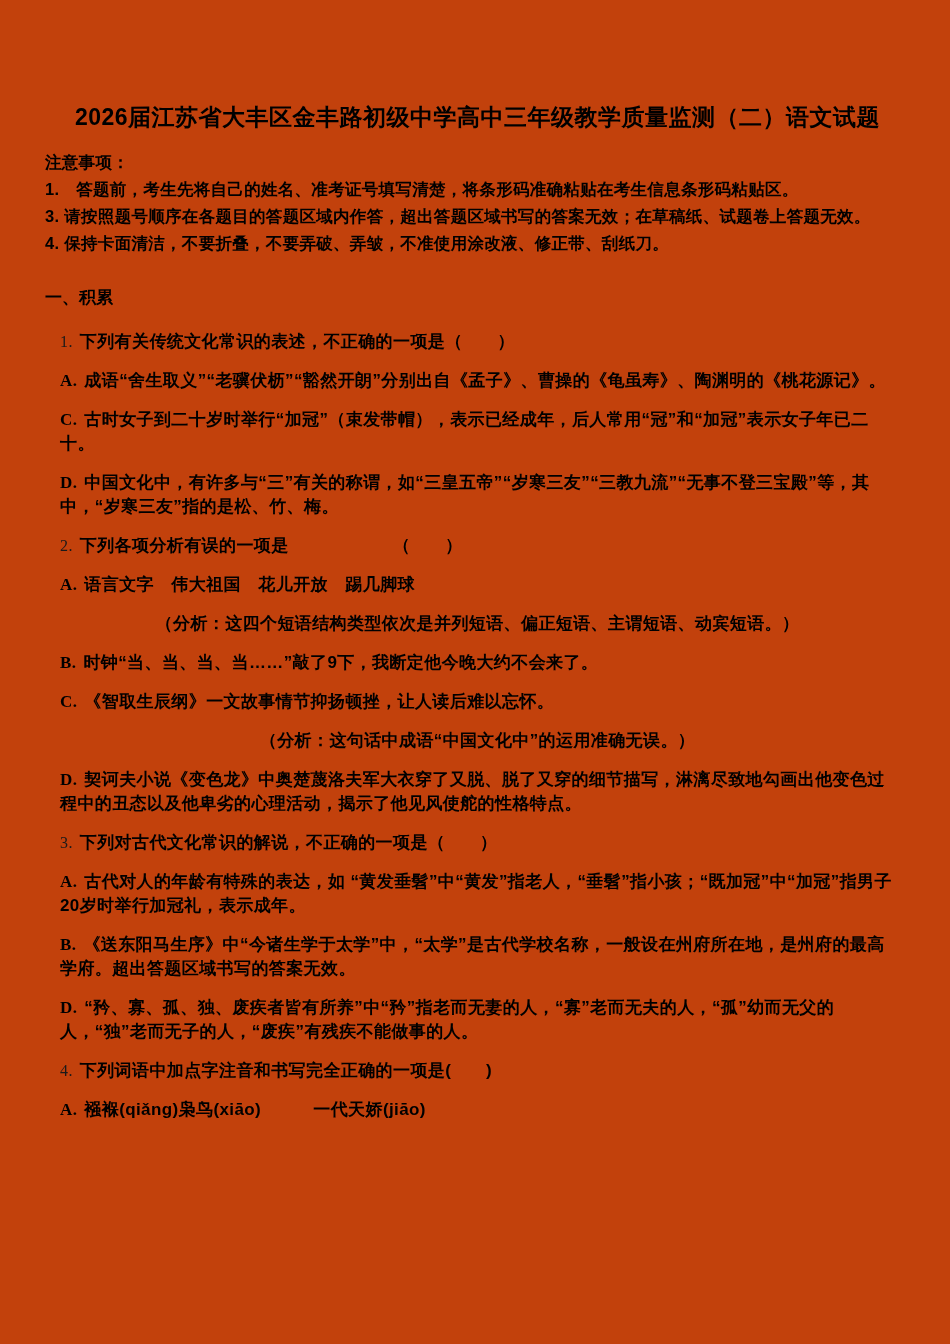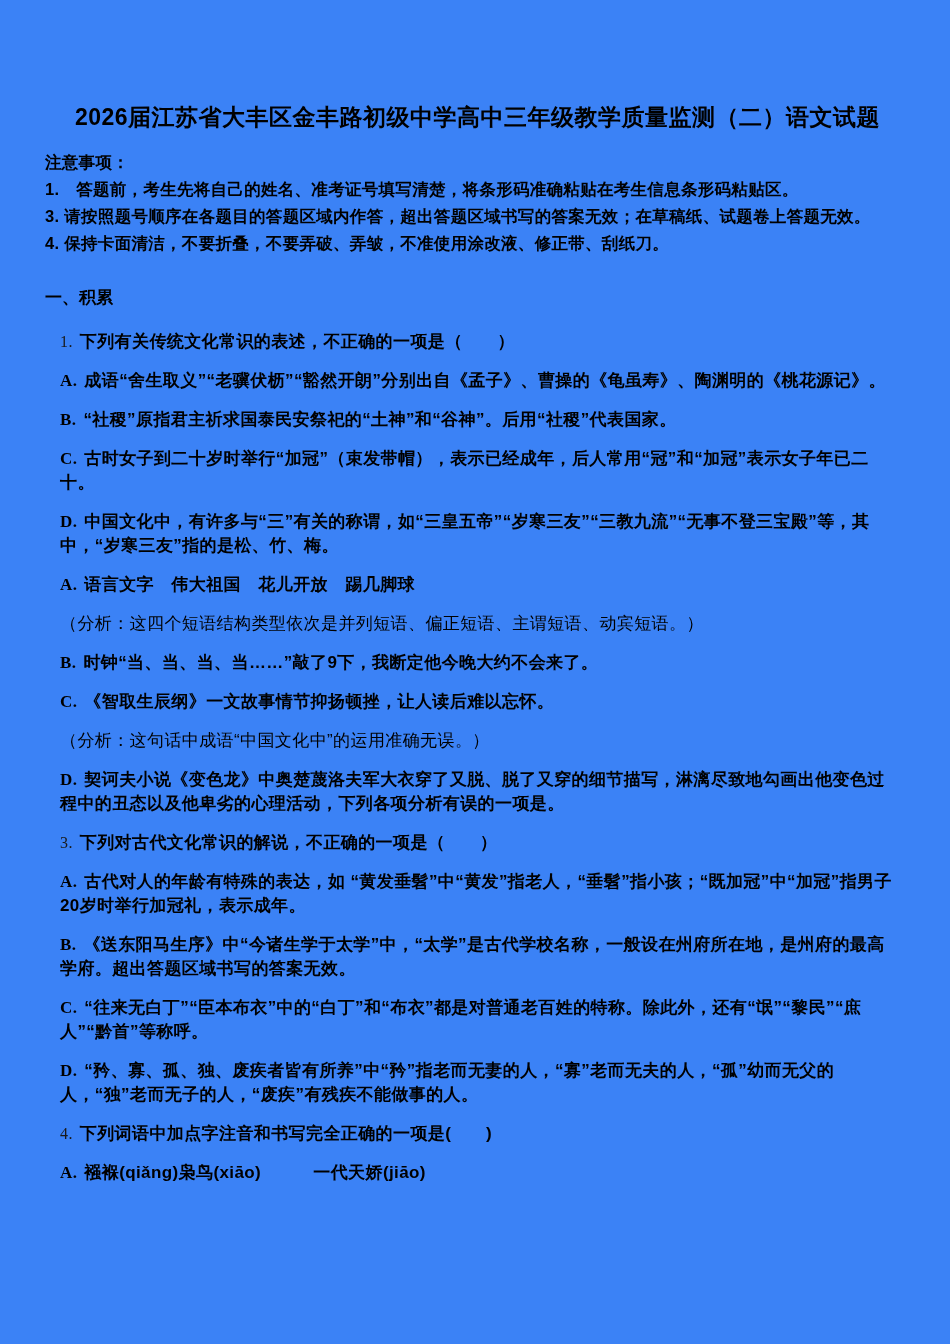--- a/index.html
+++ b/index.html
@@ -1,33 +1,33 @@
 <!DOCTYPE html>
 <html><head>
 <meta charset="utf-8">
 <style>
   html,body{margin:0;padding:0;background:#e8e8e8;}
   .page{
-    width:950px;height:1344px;margin:0 auto;background:#3b82f6;
+    width:950px;height:1344px;margin:0 auto;background:#c2410c;
     box-sizing:border-box;padding:102px 40px 0 45px;overflow:hidden;
     font-family:"Liberation Sans","DejaVu Sans",sans-serif;color:#000000;
   }
   .title{
     margin:0 0 16px 0;text-align:center;
     font-size:23px;font-weight:bold;letter-spacing:0.5px;
   }
   .notice{margin-top:4px;}
   .notice p{margin:0;font-size:16.5px;font-weight:bold;line-height:27px;letter-spacing:0.3px;}
   .section{margin-top:24px;}
   .section-heading{margin:0;font-size:17px;font-weight:bold;line-height:34px;}
   .line{margin:15px;font-size:17px;font-weight:bold;line-height:24px;letter-spacing:0.4px;}
   .prefix{font-family:"Liberation Serif","DejaVu Serif",serif;margin-right:7px;}
   .question .prefix{font-weight:normal;font-size:16px;color:#1a1a1a;}
   .option .prefix{font-weight:bold;}
-  .analysis{font-weight:normal;}
+  .analysis{font-weight:bold;text-align:center;}
 </style>
 </head>
 <body>
 
 <div class="page">
 
   <h1 class="title">2026届江苏省大丰区金丰路初级中学高中三年级教学质量监测（二）语文试题</h1>
 
   <div class="notice">
     <p class="notice-heading">注意事项：</p>
@@ -38,32 +38,31 @@
         <p class="notice-item">4. 保持卡面清洁，不要折叠，不要弄破、弄皱，不准使用涂改液、修正带、刮纸刀。</p>
       </div>
   </div>
 
   <div class="section">
     <p class="section-heading">一、积累</p>
     <div>
 
     <p class="line question"><span class="prefix">1.</span><span class="text">下列有关传统文化常识的表述，不正确的一项是（　　）</span></p>
         <p class="line option"><span class="prefix">A.</span><span class="text">成语“舍生取义”“老骥伏枥”“豁然开朗”分别出自《孟子》、曹操的《龟虽寿》、陶渊明的《桃花源记》。</span></p>
-        <p class="line option"><span class="prefix">B.</span><span class="text">“社稷”原指君主祈求国泰民安祭祀的“土神”和“谷神”。后用“社稷”代表国家。</span></p>
         <p class="line option"><span class="prefix">C.</span><span class="text">古时女子到二十岁时举行“加冠”（束发带帽），表示已经成年，后人常用“冠”和“加冠”表示女子年已二十。</span></p>
         <p class="line option"><span class="prefix">D.</span><span class="text">中国文化中，有许多与“三”有关的称谓，如“三皇五帝”“岁寒三友”“三教九流”“无事不登三宝殿”等，其中，“岁寒三友”指的是松、竹、梅。</span></p>
+        <p class="line question"><span class="prefix">2.</span><span class="text">下列各项分析有误的一项是　　　　　　（　　）</span></p>
         <p class="line option"><span class="prefix">A.</span><span class="text">语言文字　伟大祖国　花儿开放　踢几脚球</span></p>
         <p class="line analysis"><span class="text">（分析：这四个短语结构类型依次是并列短语、偏正短语、主谓短语、动宾短语。）</span></p>
         <p class="line option"><span class="prefix">B.</span><span class="text">时钟“当、当、当、当……”敲了9下，我断定他今晚大约不会来了。</span></p>
         <p class="line option"><span class="prefix">C.</span><span class="text">《智取生辰纲》一文故事情节抑扬顿挫，让人读后难以忘怀。</span></p>
         <p class="line analysis"><span class="text">（分析：这句话中成语“中国文化中”的运用准确无误。）</span></p>
-        <p class="line option"><span class="prefix">D.</span><span class="text">契诃夫小说《变色龙》中奥楚蔑洛夫军大衣穿了又脱、脱了又穿的细节描写，淋漓尽致地勾画出他变色过程中的丑态以及他卑劣的心理活动，下列各项分析有误的一项是。</span></p>
+        <p class="line option"><span class="prefix">D.</span><span class="text">契诃夫小说《变色龙》中奥楚蔑洛夫军大衣穿了又脱、脱了又穿的细节描写，淋漓尽致地勾画出他变色过程中的丑态以及他卑劣的心理活动，揭示了他见风使舵的性格特点。</span></p>
         <p class="line question"><span class="prefix">3.</span><span class="text">下列对古代文化常识的解说，不正确的一项是（　　）</span></p>
         <p class="line option"><span class="prefix">A.</span><span class="text">古代对人的年龄有特殊的表达，如 “黄发垂髫”中“黄发”指老人，“垂髫”指小孩；“既加冠”中“加冠”指男子20岁时举行加冠礼，表示成年。</span></p>
         <p class="line option"><span class="prefix">B.</span><span class="text">《送东阳马生序》中“今诸生学于太学”中，“太学”是古代学校名称，一般设在州府所在地，是州府的最高学府。超出答题区域书写的答案无效。</span></p>
-        <p class="line option"><span class="prefix">C.</span><span class="text">“往来无白丁”“臣本布衣”中的“白丁”和“布衣”都是对普通老百姓的特称。除此外，还有“氓”“黎民”“庶人”“黔首”等称呼。</span></p>
         <p class="line option"><span class="prefix">D.</span><span class="text">“矜、寡、孤、独、废疾者皆有所养”中“矜”指老而无妻的人，“寡”老而无夫的人，“孤”幼而无父的人，“独”老而无子的人，“废疾”有残疾不能做事的人。</span></p>
         <p class="line question"><span class="prefix">4.</span><span class="text">下列词语中加点字注音和书写完全正确的一项是(　　)</span></p>
         <p class="line option"><span class="prefix">A.</span><span class="text">襁褓(qiǎng)枭鸟(xiāo)　　　一代天娇(jiāo)</span></p>
       </div>
   </div>
 
 </div>
 
 </body></html>

